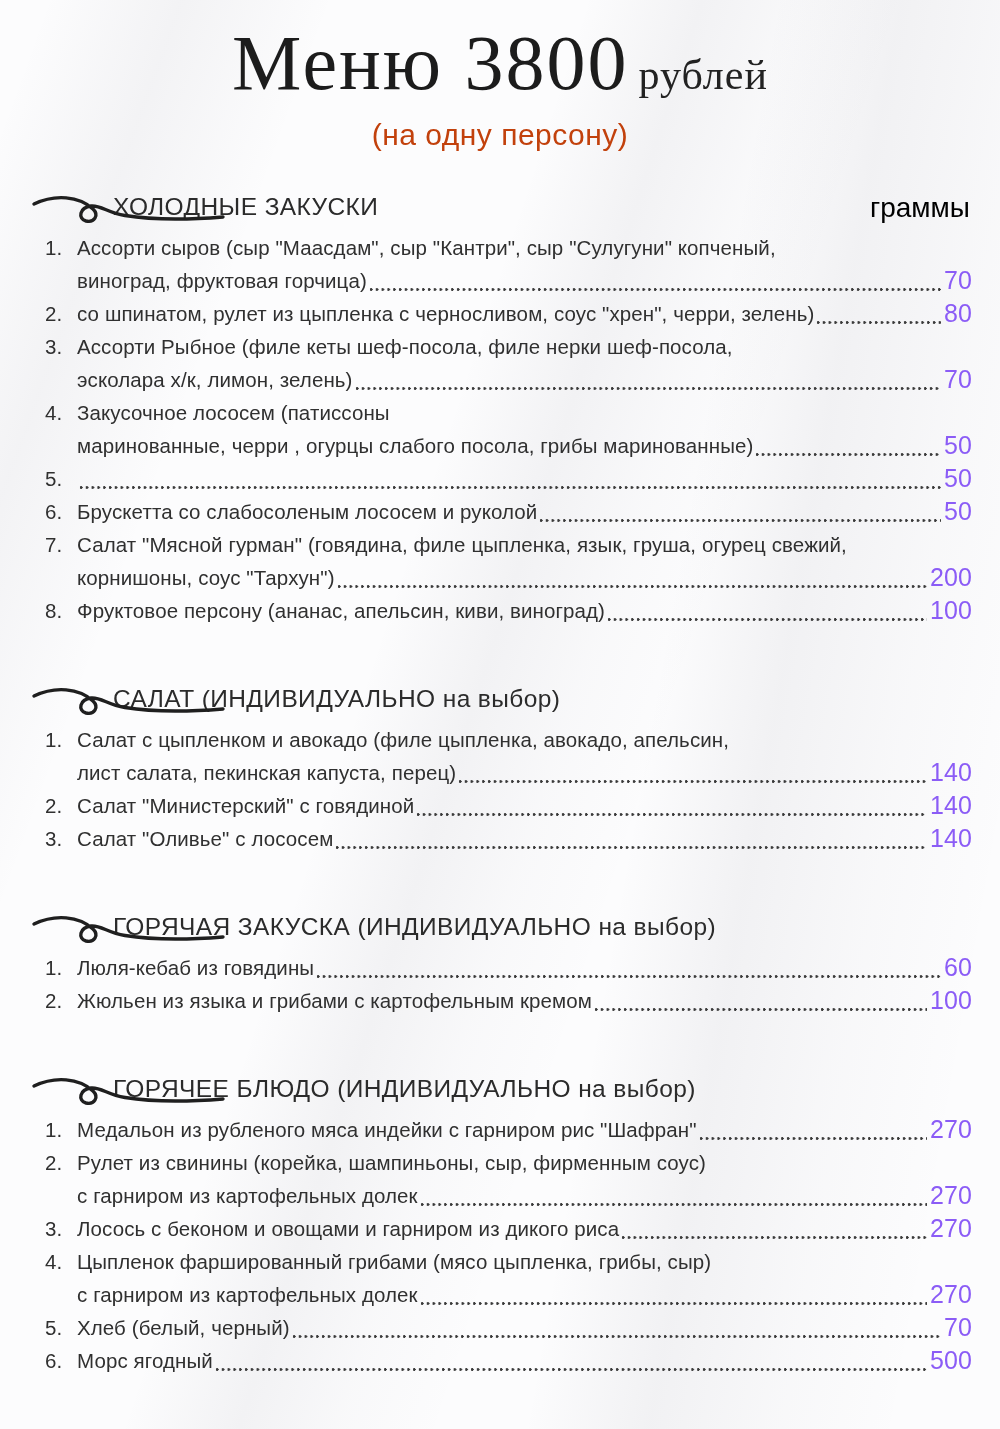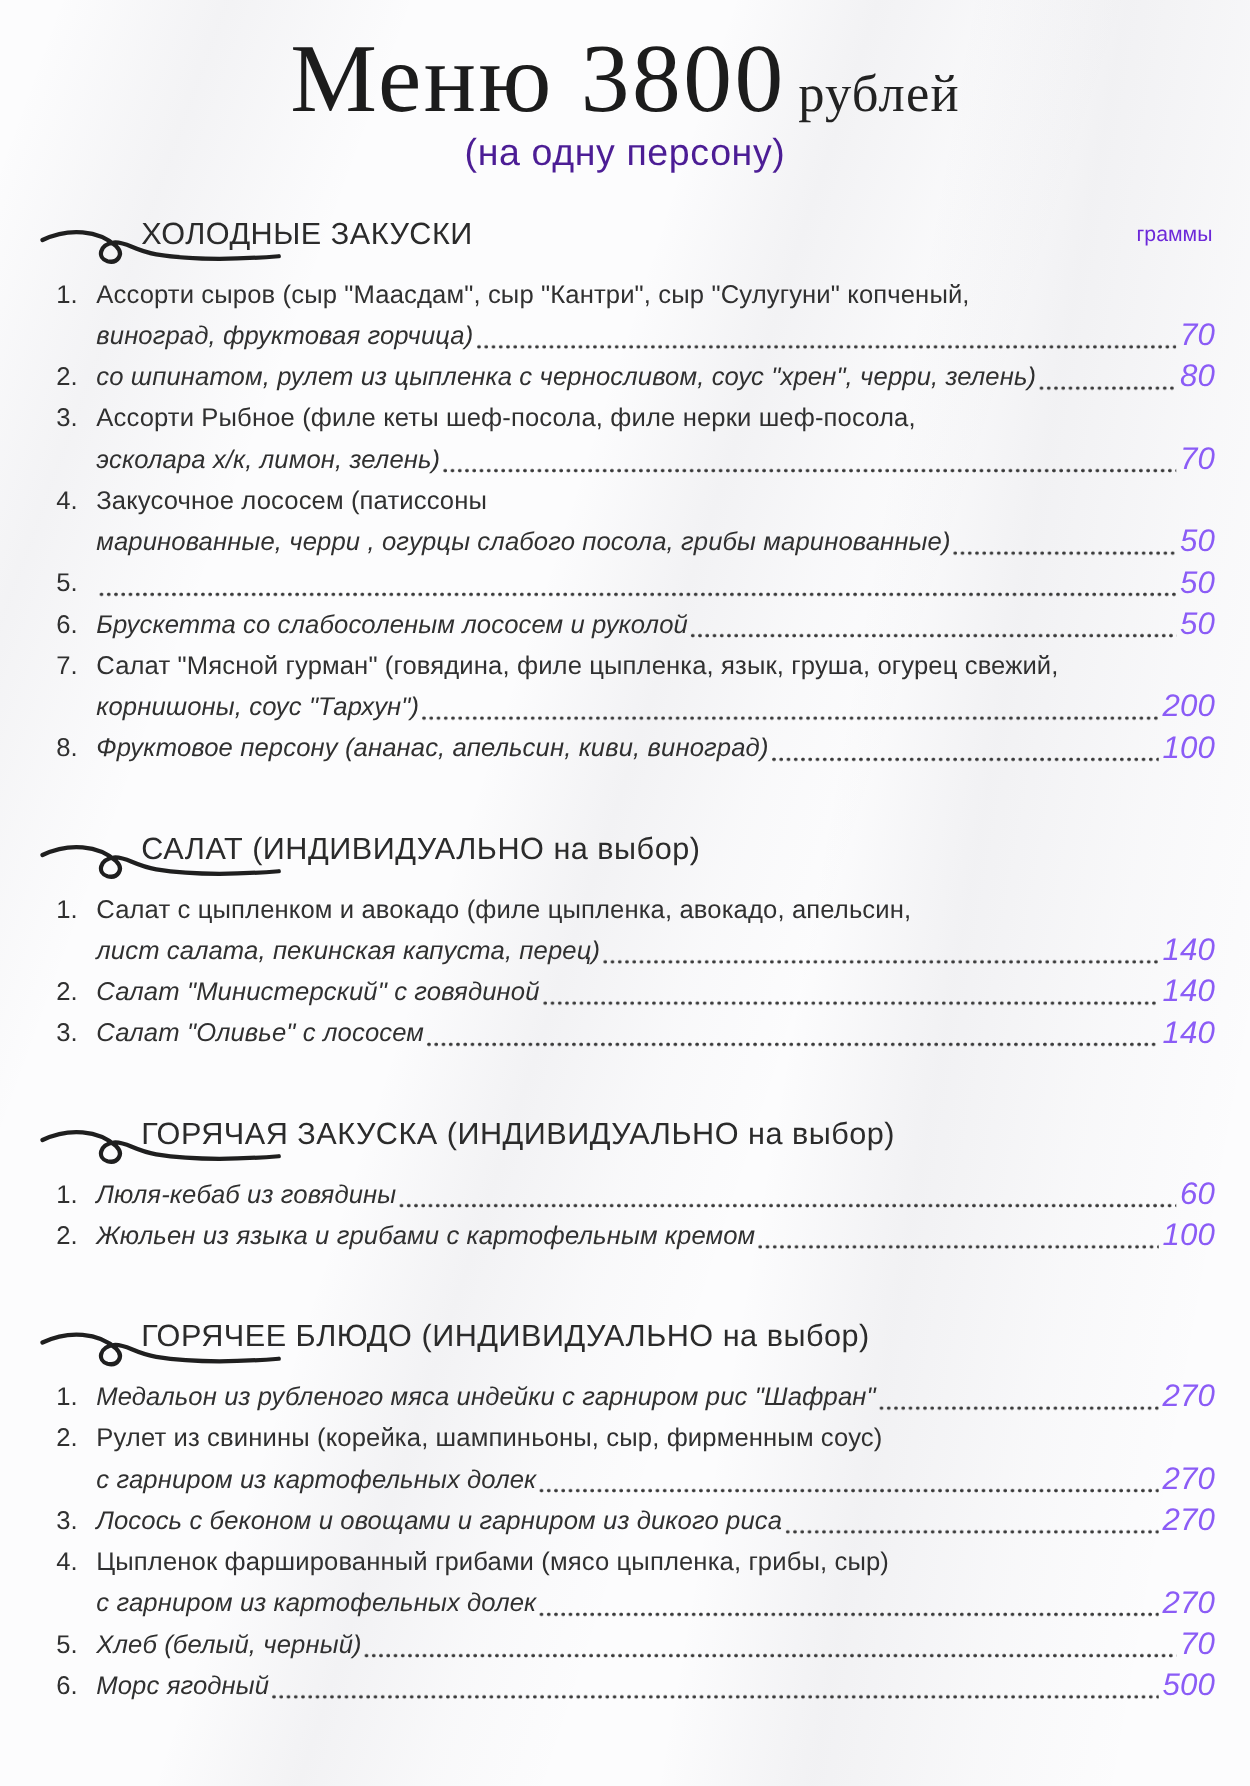--- a/index.html
+++ b/index.html
@@ -47,35 +47,35 @@
   .title {
     margin: 0;
     font-family: "Liberation Serif", "DejaVu Serif", serif;
     font-weight: 400;
     color: #1c1c1c;
     line-height: 1.05;
   }
   .title-main { font-size: 78px; letter-spacing: 2px; }
   .title-unit { font-size: 42px; letter-spacing: 1px; margin-left: 10px; color: #222; }
   .subtitle {
-    margin-top: 2px;
+    margin-top: 14px;
     font-size: 30px;
     letter-spacing: 0.5px;
-    color: #4c1d95;
+    color: #c2410c;
   }
 
   
   .menu-sections { padding: 26px 28px 0 45px; }
   .menu-section { margin-top: 0; }
   .menu-section + .menu-section { margin-top: 43px; }
 
   .section-header {
     position: relative;
     display: flex;
-    align-items: center;
+    align-items: flex-end;
     padding-left: 68px;
     margin-bottom: 9px;
     min-height: 44px;
   }
   .flourish {
     position: absolute;
     left: -14px;
     top: 12px;
     width: 196px;
     height: 40px;
@@ -83,42 +83,42 @@
   .section-title {
     margin: 0;
     font-size: 24.5px;
     font-weight: 400;
     letter-spacing: 0.4px;
     color: #2b2b2b;
     line-height: 30px;
   }
   .grams-label {
     margin-left: auto;
-    font-size: 17px;
-    color: #6d28d9;
+    font-size: 28px;
+    color: #000000;
     line-height: 28px;
     padding-right: 2px;
   }
 
   
   .item { display: flex; }
   .num {
     flex: 0 0 32px;
     font-size: 20.5px;
     line-height: 33px;
     color: #303030;
   }
   .lines { flex: 1 1 auto; min-width: 0; }
   .line {
     font-size: 20.5px;
     line-height: 33px;
     color: #303030;
     letter-spacing: 0.1px;
   }
-  .line.final { display: flex; align-items: flex-start; font-style: italic; }
+  .line.final { display: flex; align-items: flex-start; }
   .line.final .text { white-space: nowrap; }
   .leader {
     flex: 1 1 auto;
     min-width: 14px;
     margin: 0 3px 5px 2px;
     align-self: flex-end;
     height: 5px;
     background-image: radial-gradient(circle at 2.2px 2.5px, #3a3a3a 1.15px, rgba(0,0,0,0) 1.6px);
     background-size: 5.8px 5px;
     background-repeat: repeat-x;

